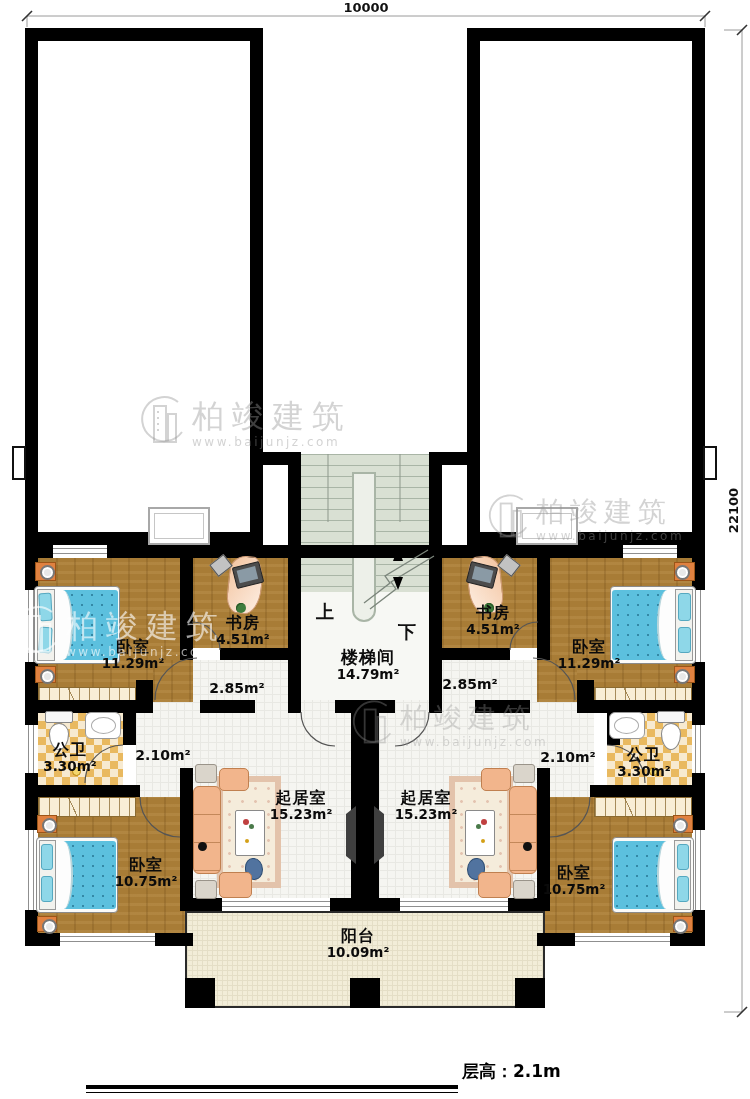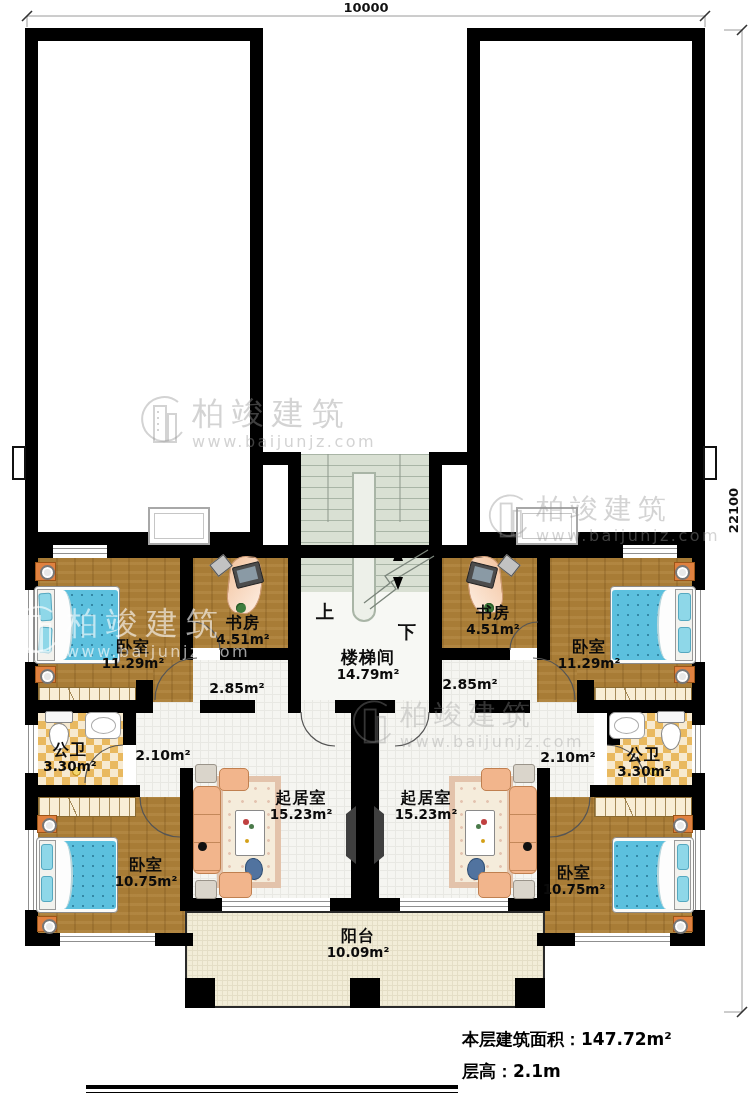--- a/index.html
+++ b/index.html
@@ -49,21 +49,21 @@
   .col{position:absolute;background:#000;}
   .room-label{position:absolute;transform:translateX(-50%);text-align:center;color:#0b0b0b;font-weight:bold;line-height:1.12;white-space:nowrap;z-index:40;}
   .rname{display:block;font-size:16px;letter-spacing:1px;}
   .rarea{display:block;font-size:13.5px;}
   .updown{position:absolute;font-size:18px;font-weight:bold;color:#111;z-index:40;}
   .dimtext{position:absolute;font-size:13px;font-weight:bold;color:#111;z-index:40;}
   .wm{position:absolute;display:flex;align-items:center;gap:6px;pointer-events:none;z-index:50;}
   .wm-gray{color:rgba(150,150,150,.42);}
   .wm-light{color:rgba(255,255,255,.62);}
   .wm-brand{font-size:32px;font-weight:normal;letter-spacing:8px;line-height:1;}
-  .wm-url{font-size:16px;letter-spacing:2.5px;margin-top:3px;}
+  .wm-url{font-size:12px;letter-spacing:2.5px;margin-top:3px;}
   .title-main{position:absolute;left:86px;top:1022px;font-size:48px;font-weight:bold;color:#000;letter-spacing:3px;z-index:60;}
   .title-scale{position:absolute;left:338px;top:1026px;font-size:44px;font-weight:bold;color:#000;z-index:60;}
   .title-info{position:absolute;left:462px;font-size:17px;font-weight:bold;color:#000;z-index:60;}
   .uline{position:absolute;background:#000;z-index:60;}
   svg.anno{position:absolute;left:0;top:0;pointer-events:none;z-index:30;}
 </style>
 </head>
 <body>
 
 <div id="plan">
@@ -425,20 +425,17 @@
         <rect x="30" y="18" width="8" height="28"></rect>
     </svg>
     <div>
         <div class="wm-brand" style="font-size:28px;letter-spacing:6px">柏竣建筑</div>
          <div class="wm-url">www.baijunjz.com</div>
       </div>
   </div>
 
   <div class="uline" style="left:86px;top:1085px;width:372px;height:4px"></div>
   <div class="uline" style="left:86px;top:1092px;width:372px;height:1px"></div>
-  <div class="title-info" style="top:1028px">
-    <span>本层建筑面积：</span><span>147.72m²</span>
-  </div>
   <div class="title-info" style="top:1060px">
     <span>层高：</span><span>2.1m</span>
   </div>
 
 </div>
 
 </body></html>

